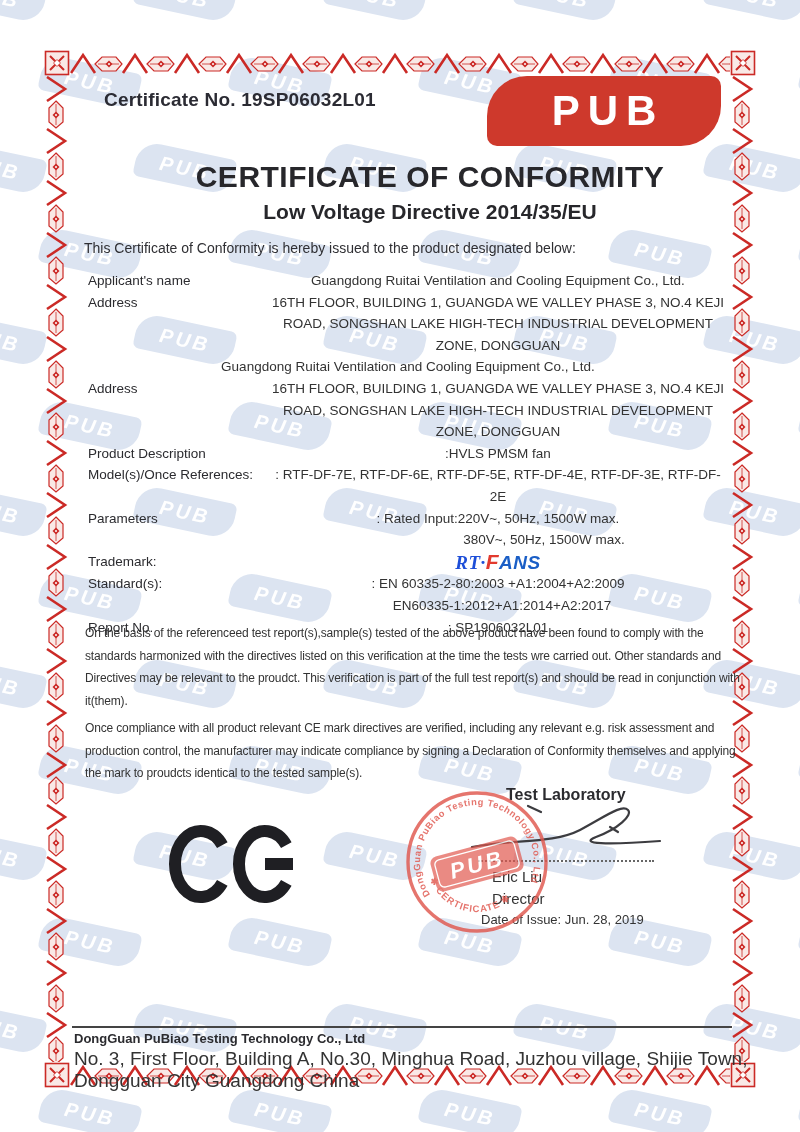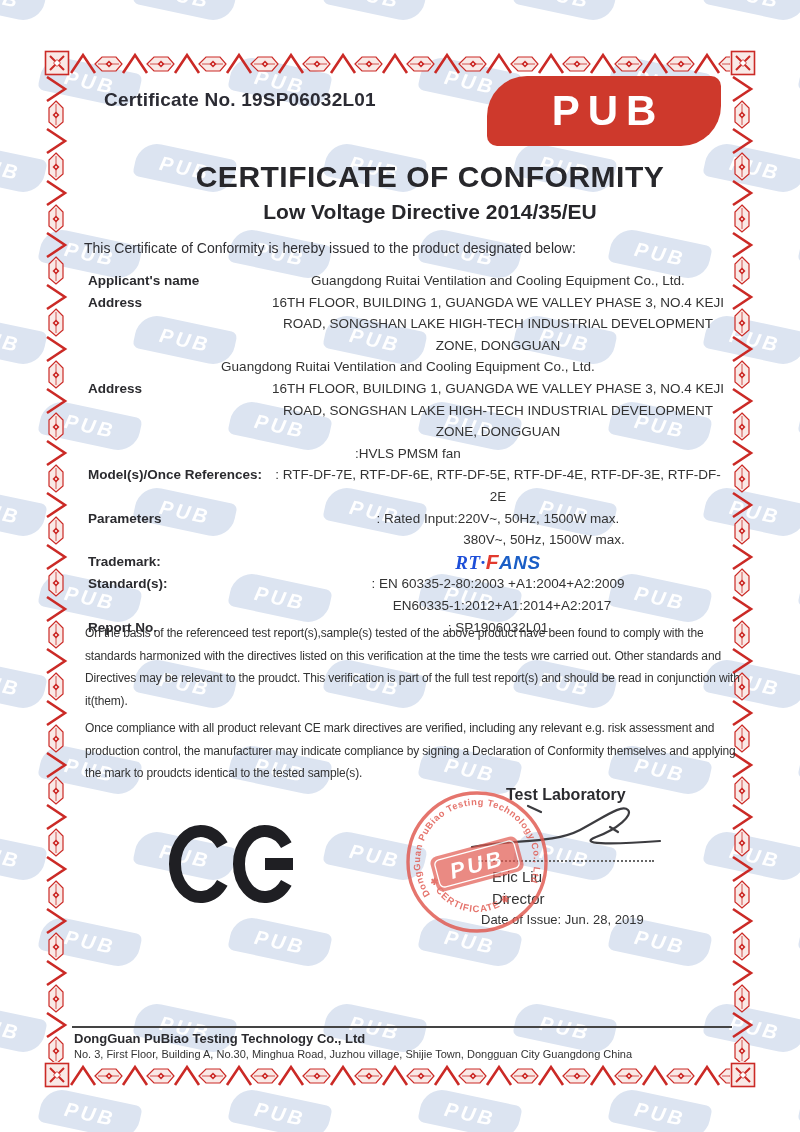--- a/index.html
+++ b/index.html
@@ -19,39 +19,39 @@
   .pub-logo{left:487px;top:76px;width:234px;height:70px;border-radius:40px 10px 40px 10px;
             display:flex;align-items:center;justify-content:center;}
   .pub-logo span{color:#fff;font-size:42px;font-weight:bold;letter-spacing:8px;padding-left:8px;}
   .titlewrap{left:100px;top:160px;width:660px;text-align:center;}
   .title{font-size:30px;font-weight:bold;color:#27272b;letter-spacing:.5px;line-height:34px;margin:0;}
   .subtitle{font-size:21px;font-weight:bold;color:#27272b;margin:6px 0 0 0;}
   .intro{left:84px;top:240px;font-size:14px;color:#2f2f33;}
   
   .fields{left:88px;top:270px;width:640px;font-size:13.5px;line-height:21.6px;}
   .frow{display:flex;}
-  .flabel{width:180px;font-weight:bold;color:#2b2b2f;flex:none;}
+  .flabel{width:180px;font-weight:normal;color:#2b2b2f;flex:none;}
   .fvalue{flex:1;color:#333;text-align:center;}
   .ind92{padding-left:92px;}
   .ind8{padding-left:8px;}
   .tm{font-weight:800;font-style:italic;font-size:19px;letter-spacing:.5px;line-height:21.6px;}
   .tmF{font-size:21px;}
   
   .paras{left:85px;top:622px;width:656px;}
   .paras p{margin:0 0 5px 0;font-size:12px;letter-spacing:-0.15px;line-height:22.5px;color:#333;}
   
   .sig-heading{left:506px;top:786px;font-size:16px;font-weight:bold;color:#2b2b2f;}
   .dotline{left:478px;top:860px;width:176px;border-bottom:2px dotted #666;height:0;}
   .sig-name{left:492px;top:868px;font-size:15px;}
   .sig-title{left:492px;top:890px;font-size:15px;}
   .sig-date{left:481px;top:912px;font-size:13px;}
   
   .footer-rule{left:72px;top:1026px;width:660px;border-top:2px solid #444;height:0;}
   .footer-company{left:74px;top:1031px;font-size:13px;font-weight:bold;color:#2b2b2f;}
-  .footer-address{left:74px;top:1048px;font-size:11px;color:#333;}
+  .footer-address{left:74px;top:1048px;font-size:19px;color:#333;}
   svg.abs{display:block;}
 </style>
 </head>
 <body>
 
 <div class="page">
 
   <div id="watermark-layer" class="layer">
       <div class="wm" style="left: -55px; top: -22px; background: rgb(220, 228, 241);">PUB</div>
       <div class="wm" style="left: 135px; top: -22px; background: rgb(220, 228, 241);">PUB</div>
@@ -645,20 +645,21 @@
       <div class="frow">
         <div class="flabel">Address</div>
         <div class="fvalue">
           <div>16TH FLOOR, BUILDING 1, GUANGDA WE VALLEY PHASE 3, NO.4 KEJI</div>
           <div>ROAD, SONGSHAN LAKE HIGH-TECH INDUSTRIAL DEVELOPMENT</div>
           <div>ZONE, DONGGUAN</div>
         </div>
       </div>
 
       <div class="frow">
+        <div class="flabel">Product Description</div>
         <div class="fvalue">
             <div>:HVLS PMSM fan</div>
           </div>
       </div>
 
       <div class="frow">
         <div class="flabel">Model(s)/Once References:</div>
         <div class="fvalue">
             <div>: RTF-DF-7E, RTF-DF-6E, RTF-DF-5E, RTF-DF-4E, RTF-DF-3E, RTF-DF-2E</div>
           </div>

